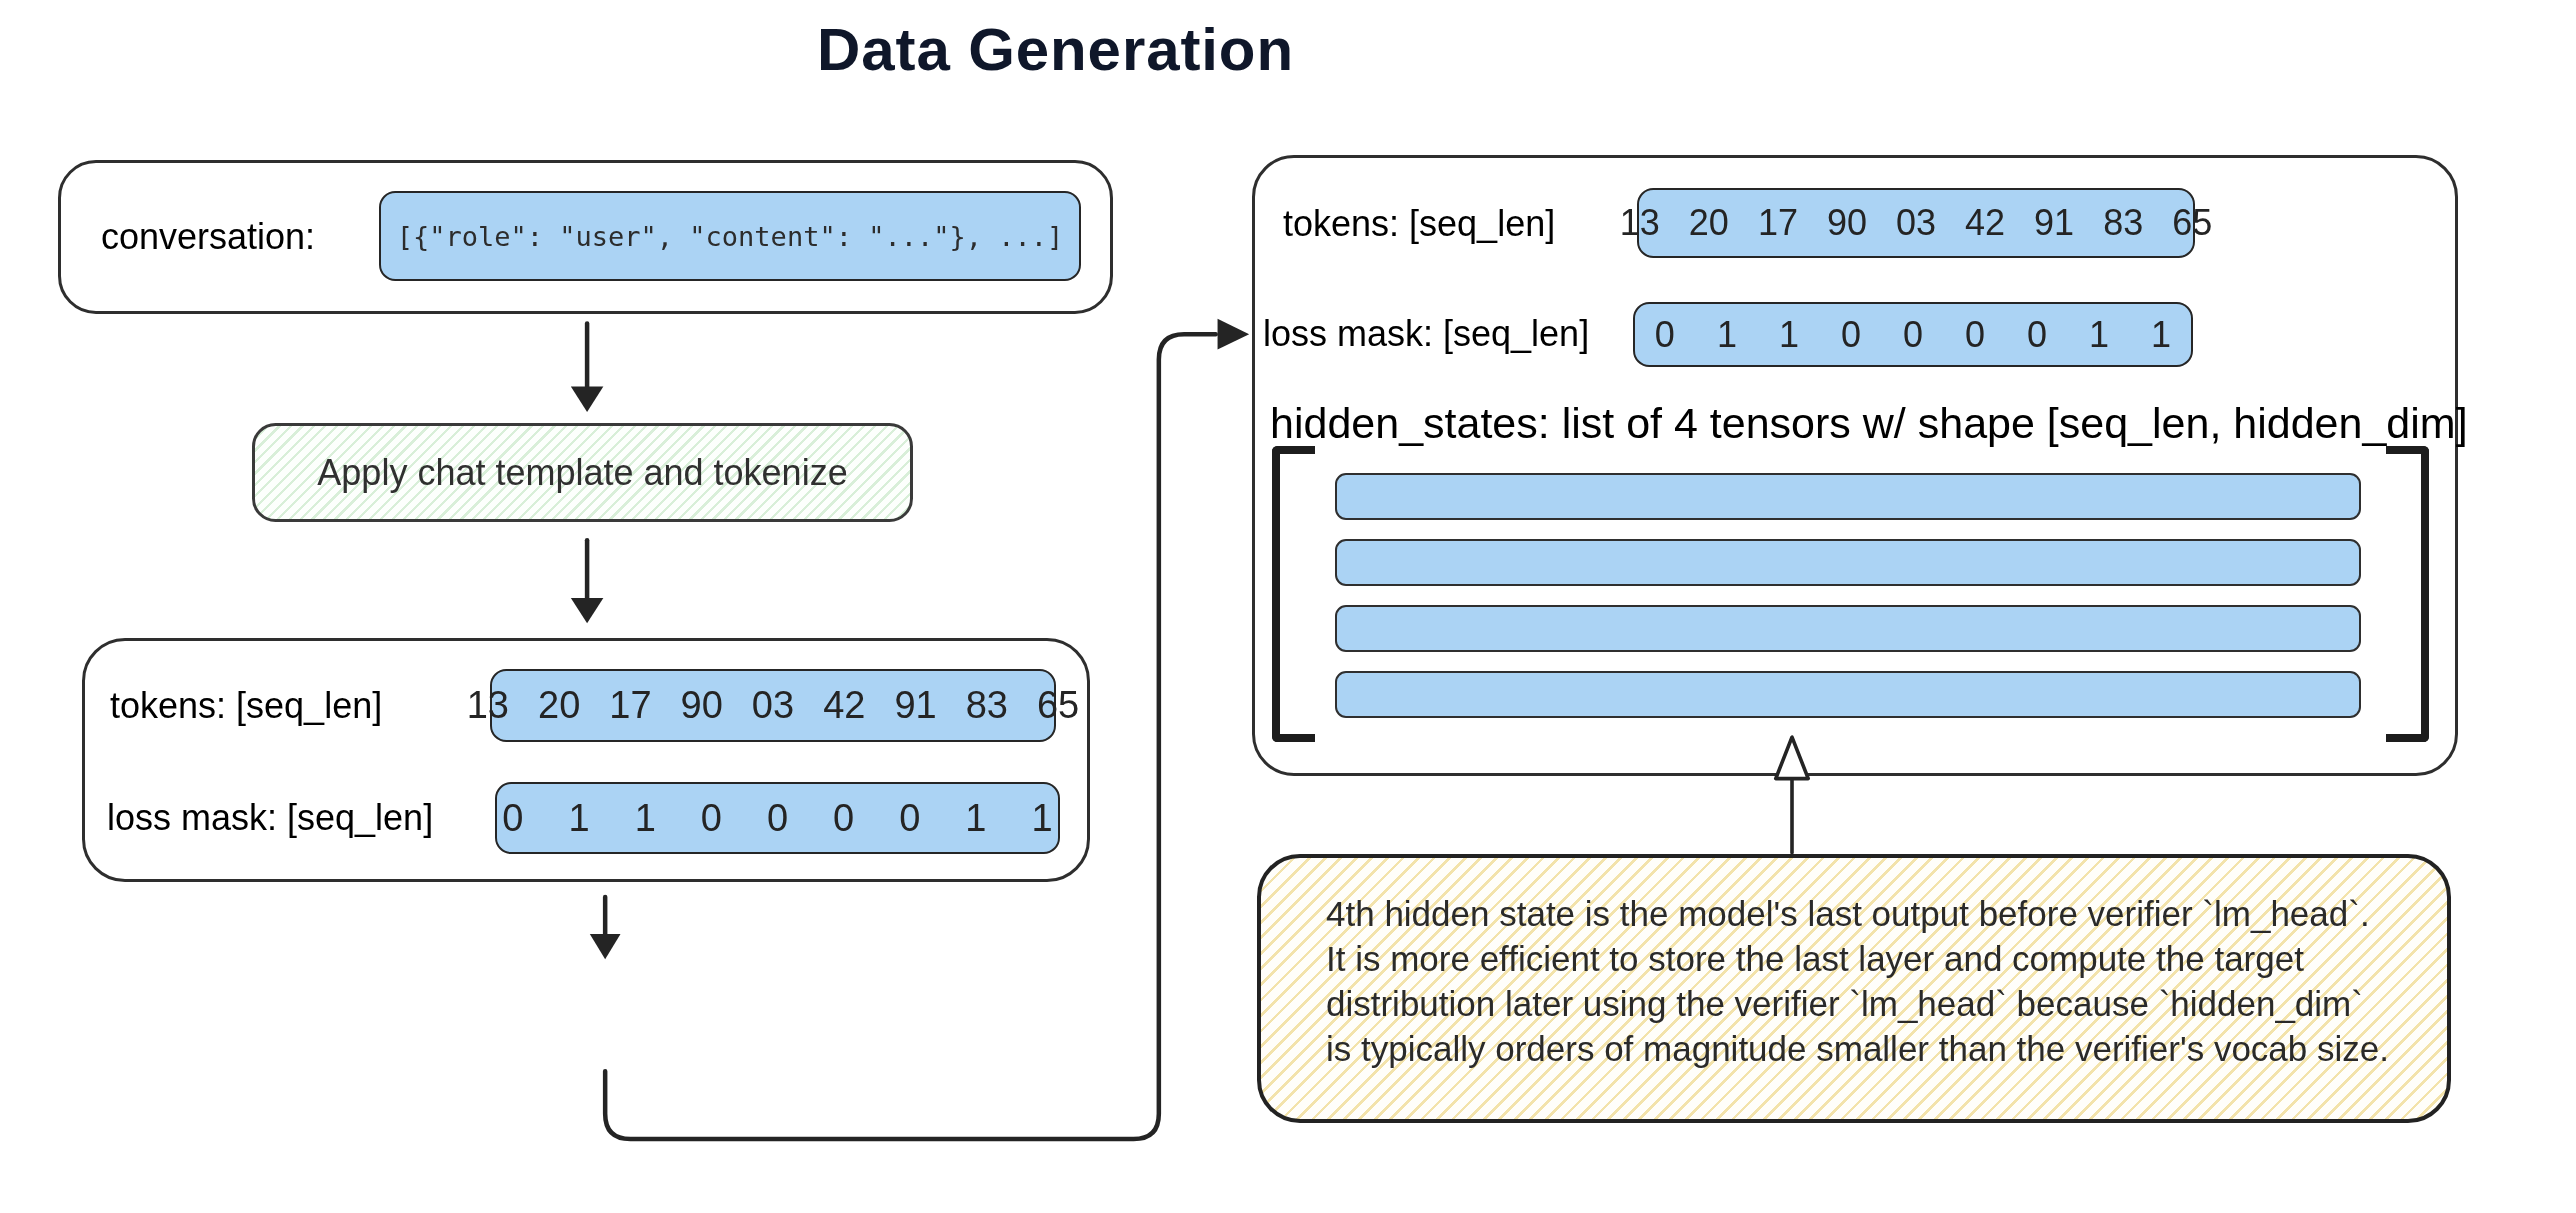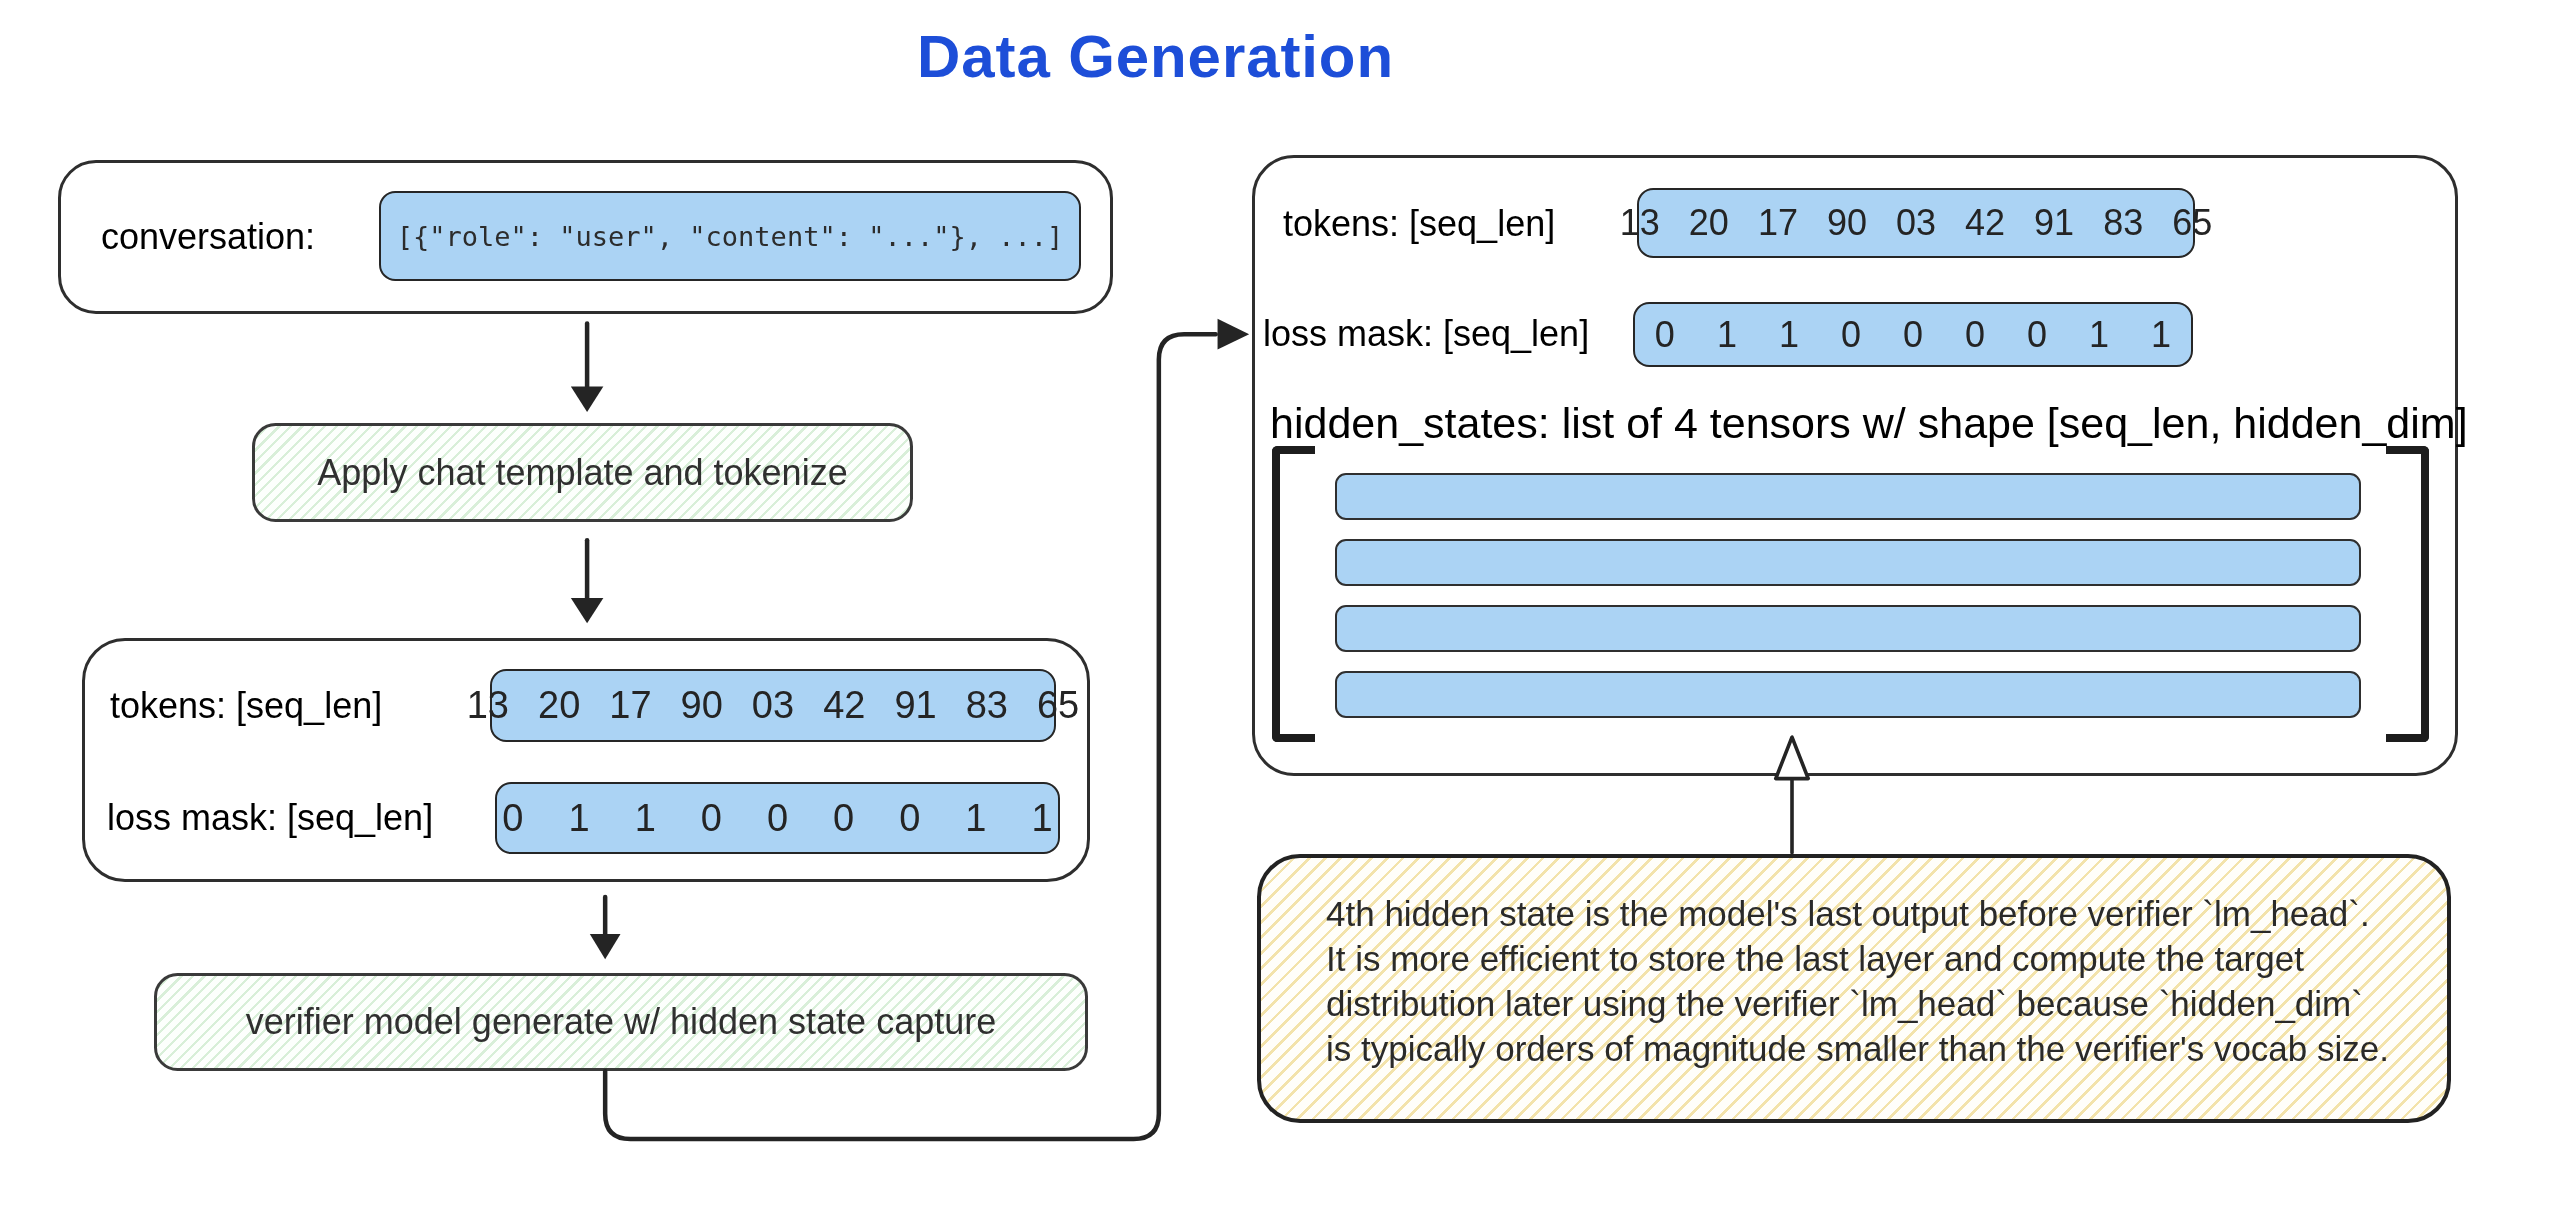--- a/index.html
+++ b/index.html
@@ -1,22 +1,22 @@
 <!DOCTYPE html>
 <html style="font-size:14.5px"><head>
 <meta charset="utf-8">
 <style>
   html,body{margin:0;padding:0;background:#ffffff;}
   .canvas{
     position:relative;width:2576px;height:1214px;background:#ffffff;overflow:hidden;
     font-family:"Liberation Sans","DejaVu Sans",sans-serif;color:#2a2a2a;
   }
   .title{
-    position:absolute;left:817px;top:22px;width:677px;text-align:center;
-    font-size:60px;font-weight:600;color:#1d4ed8;letter-spacing:0.9px;
+    position:absolute;left:817px;top:15px;width:677px;
+    font-size:60px;font-weight:600;color:#0f172a;letter-spacing:0.9px;
   }
   .outline-box{
     position:absolute;box-sizing:border-box;background:#ffffff;
     border:3.6px solid #2e2e2e;border-radius:38px;
   }
   .hatch-green{
     position:absolute;box-sizing:border-box;border:3.6px solid #3a3a3a;border-radius:23.5px;
     background:repeating-linear-gradient(135deg,#d9efd9 0 2.3px,rgba(0,0,0,0) 2.3px 8.1px) #fdfffd;
     display:flex;align-items:center;justify-content:center;font-size:36px;color:#303030;
   }
@@ -92,23 +92,20 @@
         <span class="mask-digit">1</span>
         <span class="mask-digit">0</span>
         <span class="mask-digit">0</span>
         <span class="mask-digit">0</span>
         <span class="mask-digit">0</span>
         <span class="mask-digit">1</span>
         <span class="mask-digit">1</span>
       </div>
   </div>
 
-  <div class="hatch-green" style="left:154px;top:973px;width:934px;height:98px;">
-    <span>verifier model generate w/ hidden state capture</span>
-  </div>
 
   <div class="outline-box" style="left:1252px;top:155px;width:1206px;height:621px;border-radius:42px;"></div>
   <div class="field-label" style="left:1283px;top:197px;">tokens: [seq_len]</div>
   <div class="pill" style="left:1637px;top:188px;width:558px;height:70px;">
     <div class="digits tokens-gap" style="font-size:36px;">
         <span class="token-digit">13</span>
         <span class="token-digit">20</span>
         <span class="token-digit">17</span>
         <span class="token-digit">90</span>
         <span class="token-digit">03</span>

